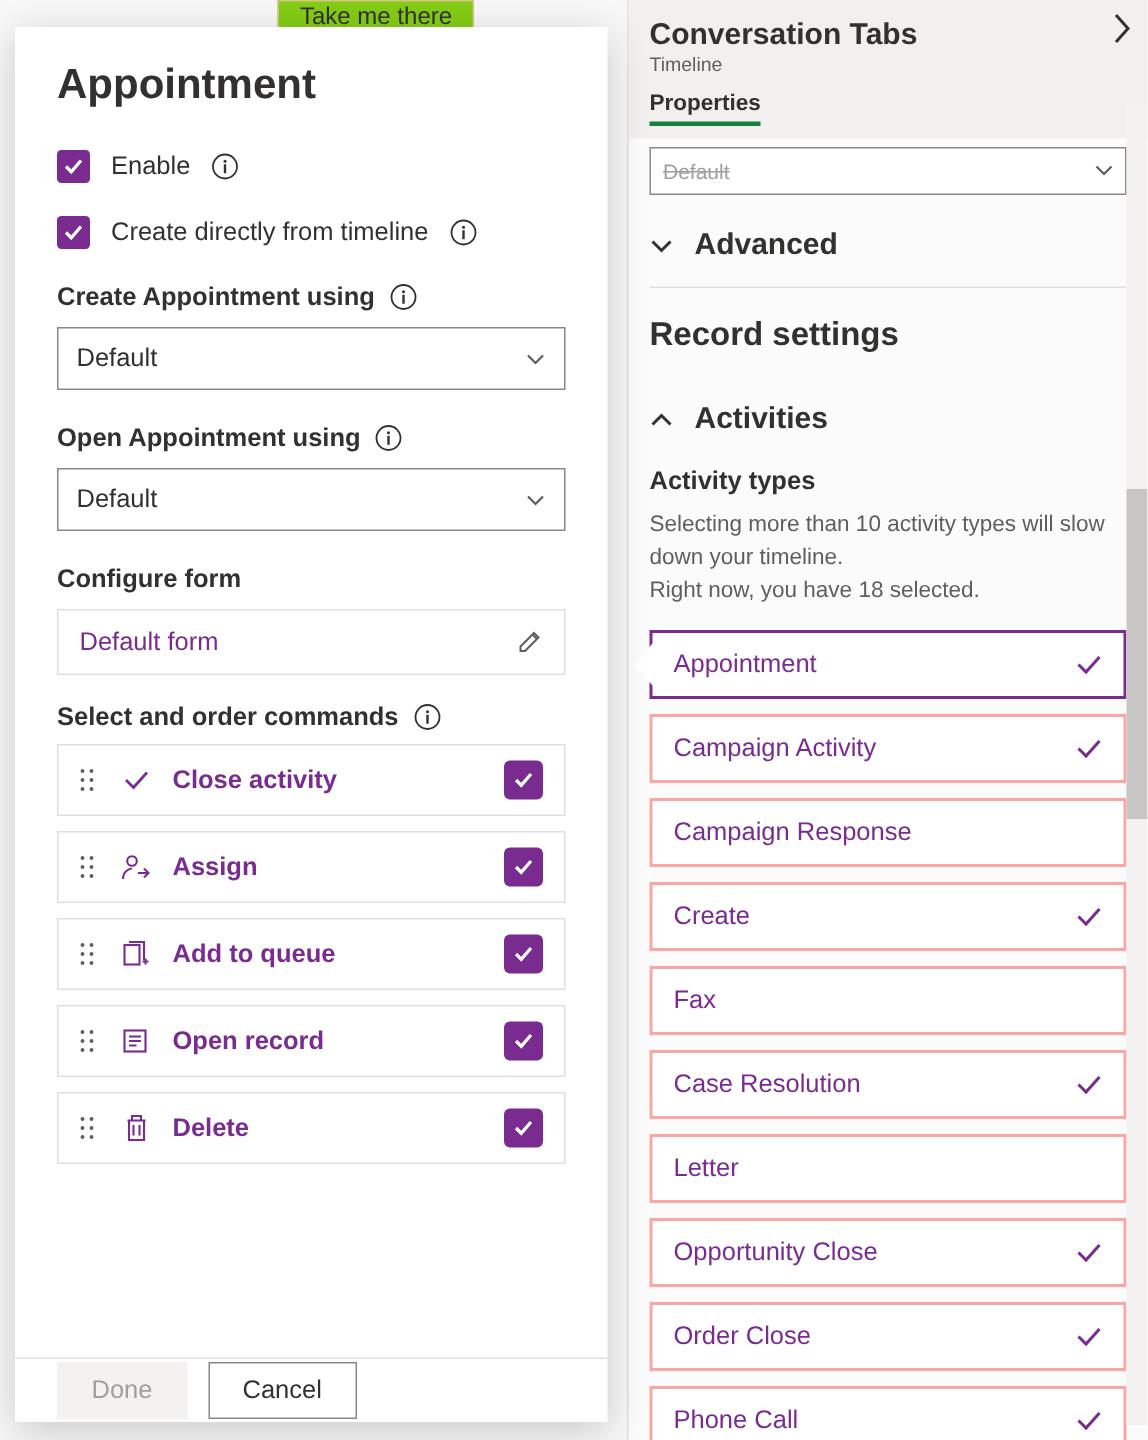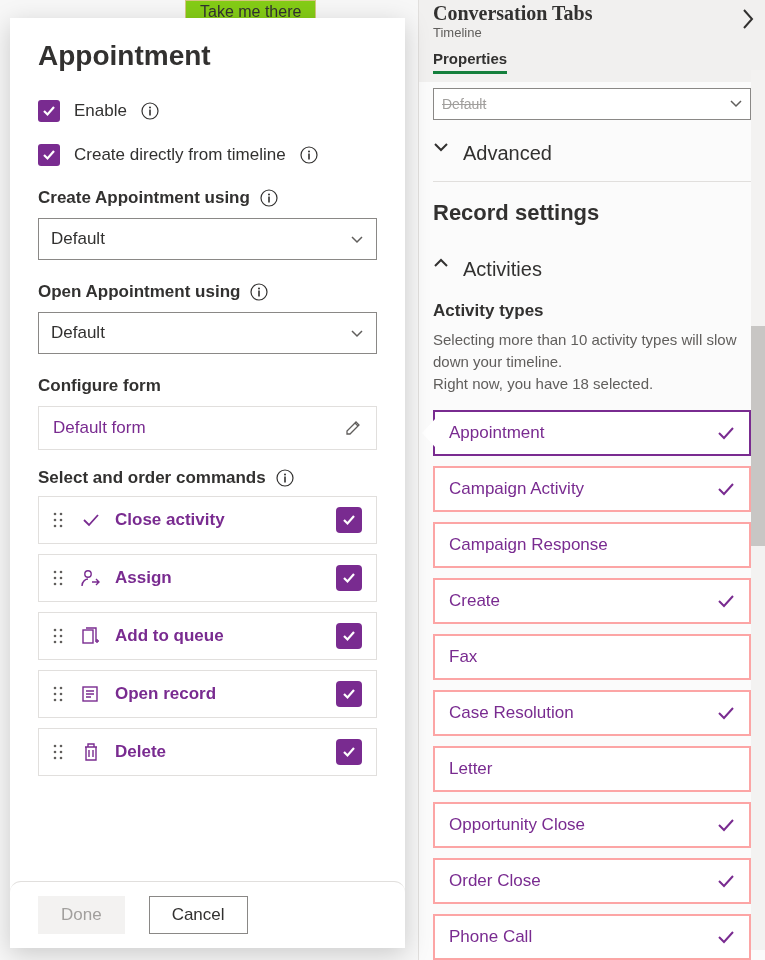--- a/index.html
+++ b/index.html
@@ -1,28 +1,28 @@
 <!DOCTYPE html>
 <html><head>
 <meta charset="utf-8">
 <style>
   * { box-sizing: border-box; font-family: "Segoe UI", Arial, sans-serif; }
   body { margin:0; padding:0; background:#f7f7f7; width:765px; height:960px; overflow:hidden; position:relative; color:#323130; }
   .bg-hint { position:absolute; top:0; left:185px; background:#84cc16; border:1px solid #d5c781; padding:2px 14px; font-size:16px; color:#323130;}
   .right-panel { position:absolute; right:0; top:0; width:347px; height:960px; background:#fbfbfb; border-left:1px solid #e1dfdd;}
   .right-header { padding:0 14px 8px 14px; background:#f1f0ef; position:relative;}
-  .right-title { font-size:20px; font-weight:600; padding-top:2px;font-family:Liberation Serif, serif;}
+  .right-title { font-size:20px; font-weight:600; padding-top:12px;}
   .right-sub { font-size:13px; color:#605e5c; margin-top:0px;}
   .chevron-right { position:absolute; right:10px; top:8px; }
   .tabs { margin-top:10px; font-size:15px; font-weight:600;}
   .tab-active { display:inline-block; border-bottom:3px solid #15803d; padding-bottom:4px;}
   .right-body { padding:0 14px; }
   .select-box { width:100%; height:32px; border:1px solid #8a8886; background:#fff; display:flex; align-items:center; padding:0 8px; font-size:14px; color:#a19f9d; text-decoration:line-through; position:relative; margin-top:6px;}
   .chev-down-sml { margin-left:auto; color:#605e5c;}
-  .section-row { display:flex; align-items:flex-start; gap:14px; font-size:20px; font-weight:400; padding:22px 0 12px 0; color:#323130;}
+  .section-row { display:flex; align-items:center; gap:14px; font-size:20px; font-weight:700; padding:22px 0 12px 0; color:#323130;}
   .hr { border:none; border-top:1px solid #e1dfdd; margin:4px 0;}
   .record-h { font-size:22px; font-weight:600; padding:14px 0 10px 0;}
   .act-sub { font-size:17px; font-weight:600; margin-top:8px; margin-bottom:8px;}
   .act-desc { font-size:15px; color:#605e5c; line-height:1.45;}
   .type-list { margin-top:16px; display:flex; flex-direction:column; gap:10px;}
   .type-item { height:46px; border:2px solid #fca5a5; background:#fff; display:flex; align-items:center; padding:0 14px; font-size:17px; color:#792b90; font-weight:400; position:relative;}
   .type-item.selected { border:2px solid #792b90; }
   .type-item .check { margin-left:auto; color:#792b90;}
   .arrow-connector { position:absolute; left:-15px; top:50%; transform:translateY(-50%); }
   
@@ -36,21 +36,21 @@
   .fld-label { font-size:17px; font-weight:600; display:flex; align-items:center; gap:10px; margin-top:10px;}
   .dropdown { width:100%; height:42px; border:1px solid #8a8886; display:flex; align-items:center; padding:0 12px; font-size:17px; margin-top:10px; margin-bottom:22px; background:#fff;}
   .dropdown .chev { margin-left:auto; color:#605e5c;}
   .form-box { width:100%; height:44px; border:1px solid #e1dfdd; display:flex; align-items:center; padding:0 14px; font-size:17px; color:#792b90; margin-top:10px; margin-bottom:18px;}
   .form-box .edit { margin-left:auto; color:#605e5c;}
   .cmd-list { display:flex; flex-direction:column; gap:10px; margin-top:8px;font-weight:bold;}
   .cmd-item { height:48px; border:1px solid #e1dfdd; display:flex; align-items:center; padding:0 14px; gap:14px; font-size:17px; color:#792b90;}
   .drag-handle { color:#605e5c; width:14px;}
   .cmd-icon { color:#792b90; width:20px; display:flex; align-items:center; justify-content:center;}
   .cmd-chk { width:26px; height:26px; background:#792b90; border-radius:4px; display:flex; align-items:center; justify-content:center; color:#fff; margin-left:auto;}
-  .footer { border-top:1px solid #e1dfdd; padding:14px 28px; display:flex; gap:24px;border-radius:11px;}
+  .footer { border-top:1px solid #e1dfdd; padding:2px 28px; display:flex; gap:14px;}
   .btn { height:38px; padding:0 22px; font-size:17px; border:1px solid #8a8886; background:#fff; display:flex; align-items:center; justify-content:center;}
   .btn.primary-dis { background:#f3f2f1; color:#a19f9d; border-color:#f3f2f1;}
   .scroll-track { position:absolute; right:0; top:70px; width:14px; height:880px; background:#f3f2f1;}
   .scroll-thumb { position:absolute; width:14px; height:220px; background:#c8c6c4; top:256px;}
   svg { display:block; }
 </style>
 </head>
 <body>
 
 <div class="bg-hint">

